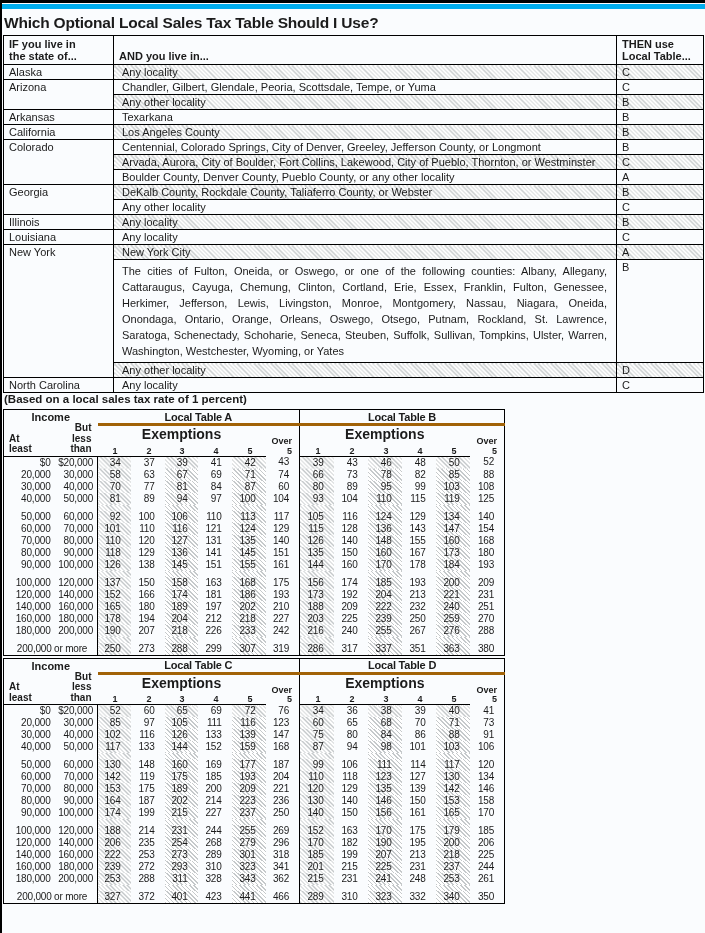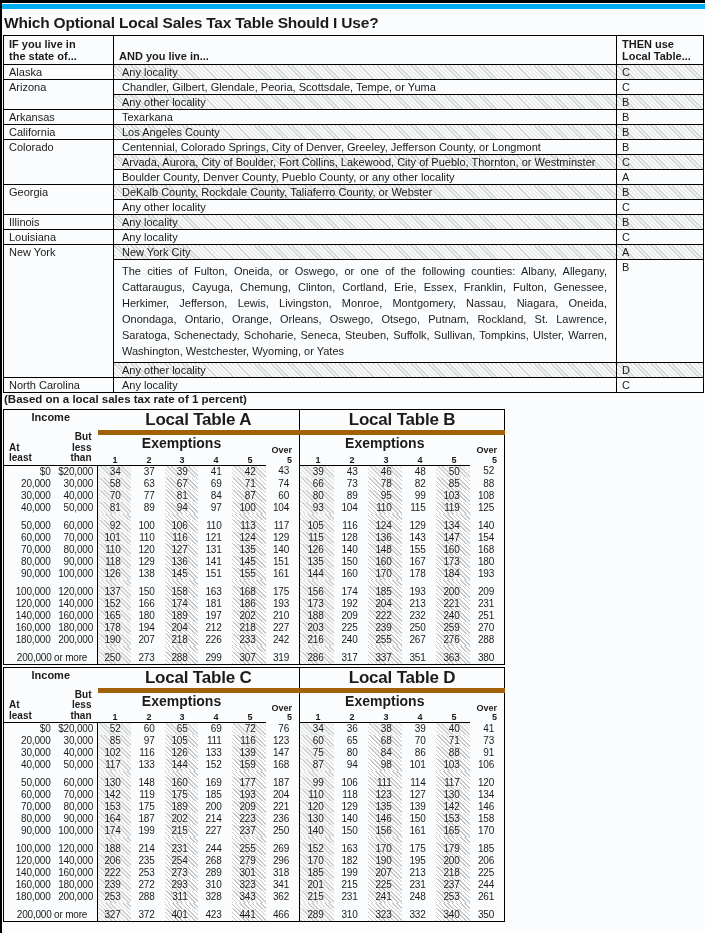--- a/index.html
+++ b/index.html
@@ -36,21 +36,21 @@
   .state td.state-name { font-weight:normal; padding-left:5px; }
   .state td.loc { padding-left:8px; }
   .state td.loc.just { text-align:justify; padding:3px 9px 3px 8px; line-height:16px; }
   .state td.letter { padding-left:5px; }
 
   
   table.tax { border-collapse:collapse; table-layout:fixed; width:501px; font-size:10px; border:1.5px solid #000; margin:0; }
   table.tax + table.tax { margin-top:2px; }
   .tax th, .tax td { padding:0; }
   .tax thead th { font-weight:bold; }
-  .tax .tt { font-size:17px; text-align:center; height:15px; border-bottom:5px solid #a16207; letter-spacing:-0.2px; }
+  .tax .tt { font-size:11px; text-align:center; height:15px; border-bottom:3px solid #a16207; letter-spacing:-0.2px; }
   .tax .ex { font-size:14px; text-align:center; height:13px; vertical-align:middle; }
   .tax .ov { font-size:9px; text-align:right; padding-right:7px; vertical-align:bottom; line-height:9.5px; white-space:pre-line; }
   .tax .cn { font-size:9px; text-align:right; padding-right:13px; vertical-align:bottom; height:14px; line-height:10px; }
   .tax thead tr:last-child th, .tax th.inc-head { border-bottom:1.5px solid #000; }
   .tax .dl { border-left:1px solid #000; }
   .tax th.inc-head { position:relative; }
   .ih-income { position:absolute; top:1px; left:0; width:100%; text-align:center; font-size:11px; font-weight:bold; }
   .ih-but { position:absolute; bottom:1px; right:6px; text-align:right; font-size:10px; font-weight:bold; line-height:10.5px; white-space:pre-line; }
   .ih-at  { position:absolute; bottom:1px; left:5px; text-align:left; font-size:10px; font-weight:bold; line-height:10.5px; white-space:pre-line; }
   .tax tbody td { height:12px; line-height:12px; }

